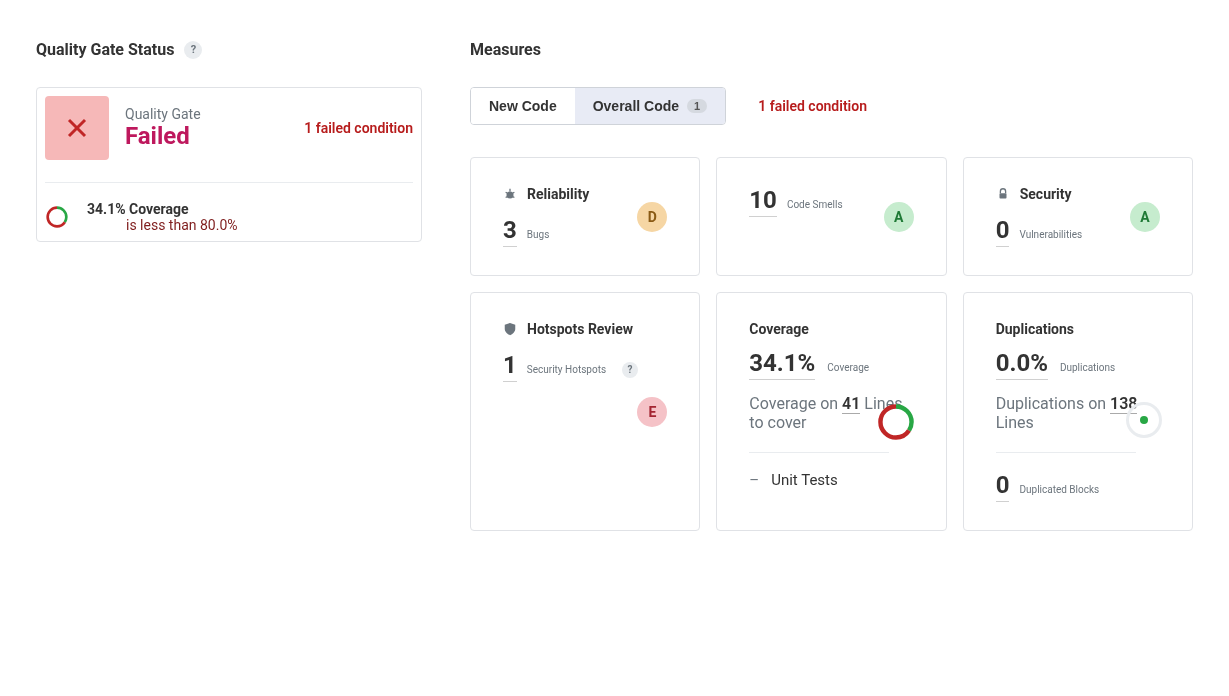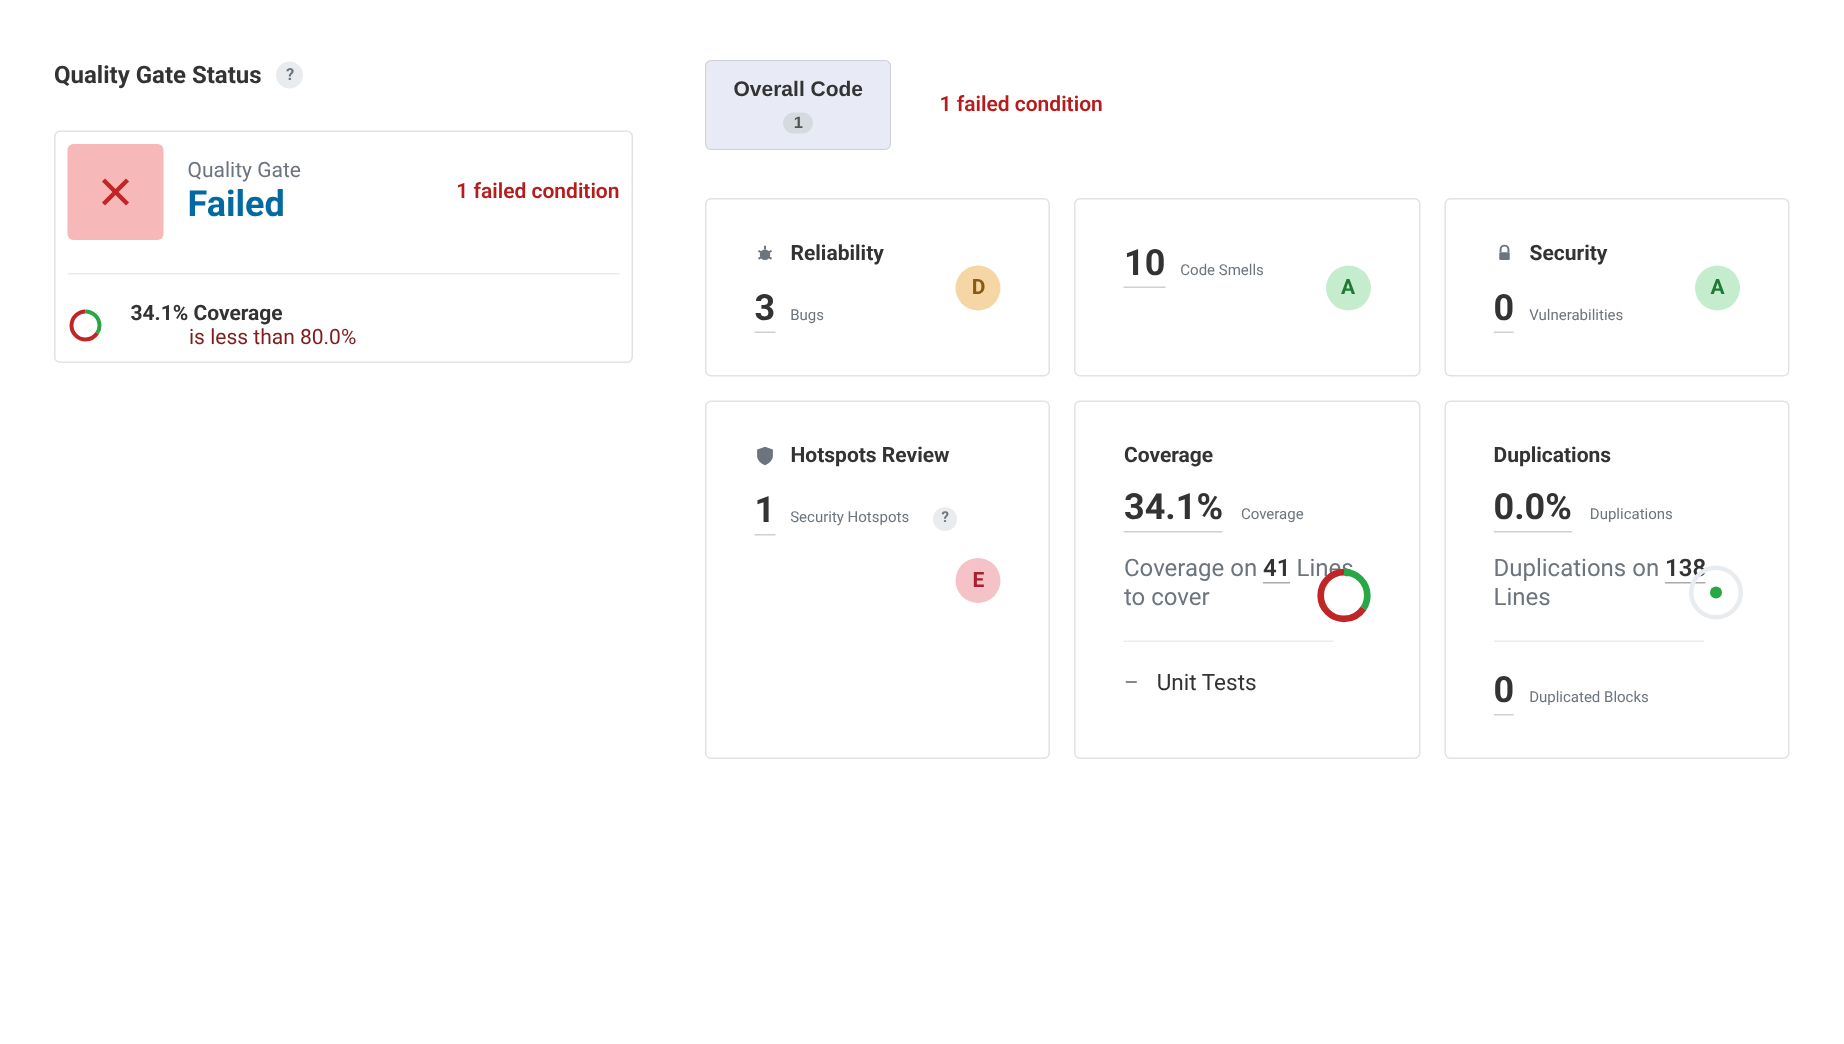--- a/index.html
+++ b/index.html
@@ -8,31 +8,31 @@
 .col-left { width: 386px; flex-shrink: 0; }
 .col-right { flex: 1; }
 h2 { font-size: 16px; font-weight: 700; color: #333; margin-bottom: 28px; display: flex; align-items: center; gap: 10px; }
 .help-badge { display: inline-flex; align-items: center; justify-content: center; width: 18px; height: 18px; border-radius: 50%; background: #e9ecef; color: #6c757d; font-size: 11px; font-weight: 700; cursor: pointer; }
 .qg-card { border: 1px solid #e0e2e6; border-radius: 4px; padding: 8px; }
 .qg-top { display: flex; align-items: center; gap: 16px; border-bottom: 1px solid #e9ecef; padding-bottom: 22px; margin-bottom: 18px; }
 .qg-icon { width: 64px; height: 64px; background: #f6b8b8; border-radius: 4px; display: flex; align-items: center; justify-content: center; }
 .qg-icon svg { width: 24px; height: 24px; stroke: #c02626; stroke-width: 3; }
 .qg-text { display: flex; flex-direction: column; }
 .qg-label { font-size: 14px; color: #6c757d; }
-.qg-status { font-size: 24px; font-weight: 700; color: #0369a1; }
+.qg-status { font-size: 24px; font-weight: 700; color: #be185d; }
 .qg-failed-cond { margin-left: auto; color: #b71c1c; font-weight: 600; font-size: 14px; }
 .qg-cond { display: flex; align-items: center; gap: 18px; }
 .donut-small { width: 24px; height: 24px; }
 .qg-cond-text { font-size: 14px; }
 .qg-cond-title { font-weight: 700; color: #333; }
 .qg-cond-sub { color: #7f1d1d; margin-left: 39px; }
 .tabs-row { display: flex; align-items: center; gap: 32px; margin-bottom: 32px; }
 .tabs { display: inline-flex; border: 1px solid #cfd3d9; border-radius: 4px; overflow: hidden; background: #fff; }
 .tab { padding: 10px 18px; font-size: 14px; color: #333; background: #fff; cursor: pointer; border: none; font-weight: 700; display: flex; align-items: center; gap: 8px; }
-.tab.active { background: #e8ebf5; flex-direction: column; }
+.tab.active { background: #e8ebf5; }
 .tab.inactive { font-weight: 700; }
 .tab .count-badge { background: #d5d9e0; color: #555; border-radius: 10px; font-size: 11px; padding: 1px 7px; font-weight: 700; }
 .fail-link { color: #b71c1c; font-weight: 600; font-size: 14px; cursor: pointer; }
 .cards-grid { display: grid; grid-template-columns: 1fr 1fr 1fr; gap: 16px; }
 .metric-card { border: 1px solid #e0e2e6; border-radius: 4px; padding: 28px 32px; position: relative; }
 .metric-header { display: flex; align-items: center; gap: 10px; margin-bottom: 14px; }
 .metric-header .micon { width: 14px; height: 14px; color: #6c757d; display: inline-flex; align-items: center; justify-content: center; }
 .metric-header .mtitle { font-size: 14px; font-weight: 700; color: #333; }
 .metric-value-row { display: flex; align-items: baseline; gap: 10px; }
 .metric-value { font-size: 24px; font-weight: 700; color: #333; border-bottom: 1px solid #d0d0d0; padding-bottom: 2px; cursor: pointer; }
@@ -85,23 +85,25 @@
         </svg>
         <div class="qg-cond-text">
           <div class="qg-cond-title">34.1% Coverage</div>
           <div class="qg-cond-sub">is less than 80.0%</div>
         </div>
       </div>
     </div>
   </div>
 
   <div class="col-right">
+    <h2>Measures</h2>
 
     <div class="tabs-row">
       <div class="tabs">
+        <button class="tab inactive">New Code</button>
         <button class="tab active">
           <span>Overall Code</span>
           <span class="count-badge">1</span>
         </button>
       </div>
       <span class="fail-link">1 failed condition</span>
     </div>
 
     <div class="cards-grid">
 

